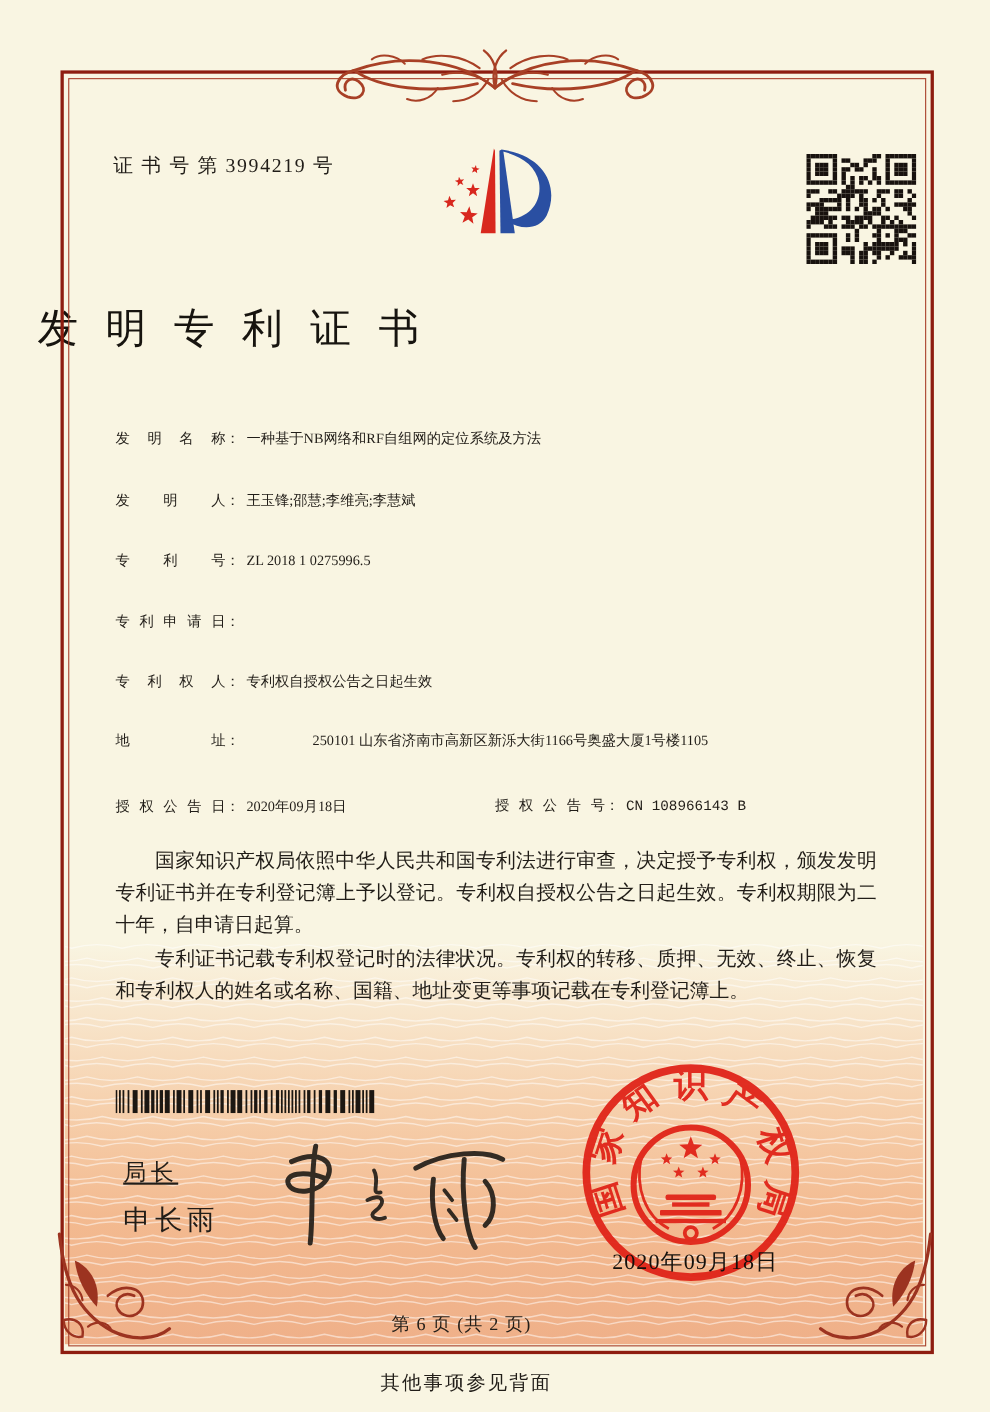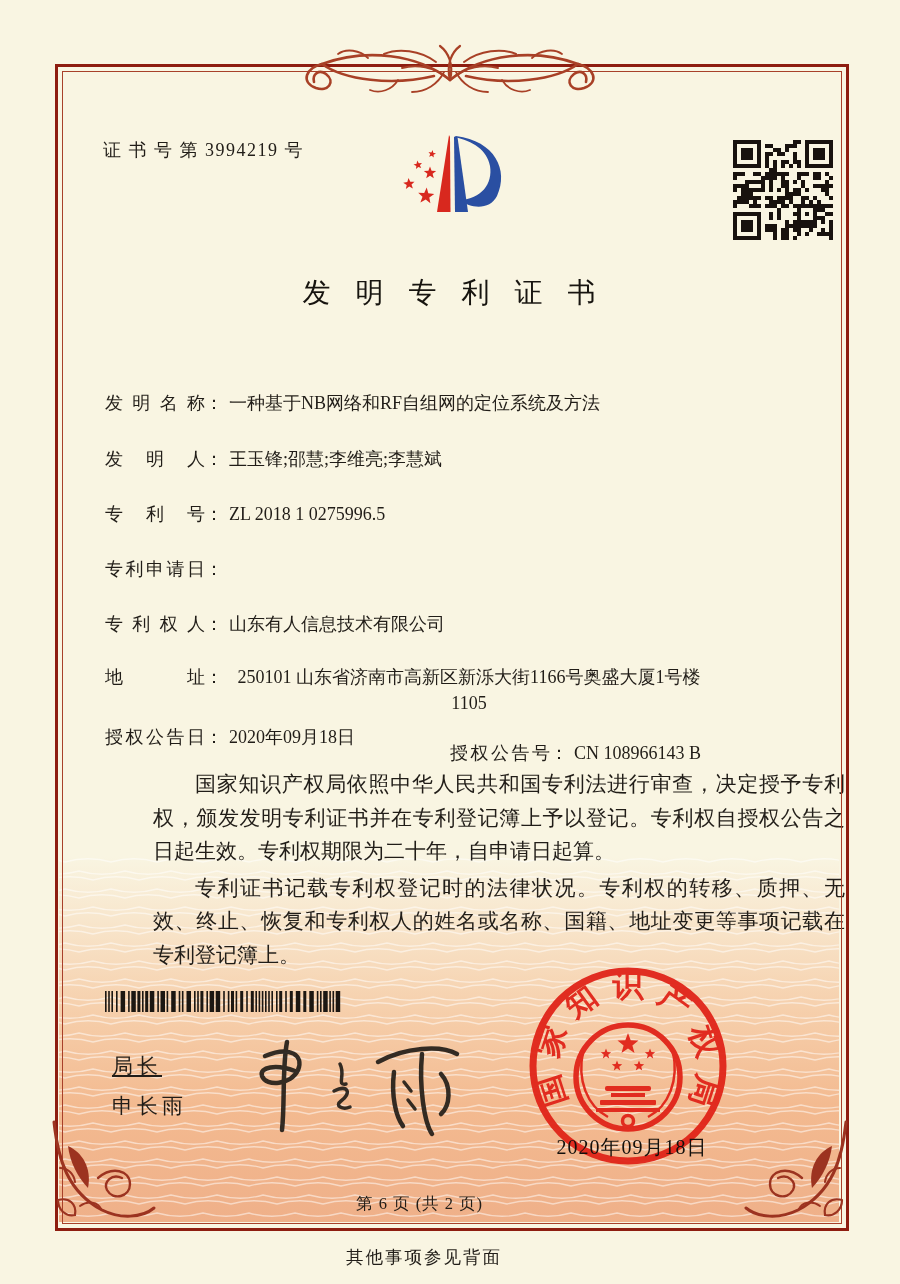--- a/index.html
+++ b/index.html
@@ -19,39 +19,39 @@
       #f3ba90 68%,
       #efb089 100%);
     overflow:hidden;}
   .frame-outer{left:55px;top:64px;width:788px;height:1161px;
     border:3.5px solid #8e1d10;z-index:3;pointer-events:none;}
   .frame-inner{position:absolute;inset:4px;border:1.5px solid #a8402a;}
   
   .cert-no{left:103px;top:138px;font-size:18px;letter-spacing:1.5px;z-index:2;}
   .logo{left:383px;top:116px;z-index:2;}
   .qr{left:733px;top:140px;z-index:2;}
-  .title{left:0;right:0;top:274px;text-align:center;font-size:28px;
-    letter-spacing:25px;padding-left:23px;font-weight:400;z-index:2;color:#17140f;}
+  .title{left:0;right:0;top:274px;font-size:37px;
+    letter-spacing:25px;padding-left:34px;font-weight:400;z-index:2;color:#17140f;}
   
   .frow{left:105px;width:700px;display:flex;align-items:flex-start;
-    font-size:18px;line-height:1.45;z-index:2;}
+    font-size:13px;line-height:1.45;z-index:2;}
   .flabel{display:inline-block;width:100px;text-align:justify;
     text-align-last:justify;flex:0 0 100px;}
   .fcolon{flex:0 0 auto;margin-right:6px;}
   .fvalue{flex:1 1 auto;}
   .fvalue.addr{max-width:480px;text-align:center;}
   .fgroup{display:flex;justify-content:flex-end;}
-  .fgroup.right{position:absolute;left:345px;top:16px;}
-  .paras{left:105px;width:692px;top:768px;font-size:21px;line-height:1.6;
-    text-align:justify;z-index:2;margin-left:48px;}
+  .fgroup.right{position:absolute;left:345px;top:0;font-family:Liberation Mono, monospace;}
+  .paras{left:105px;width:692px;top:768px;font-size:18px;line-height:1.6;
+    text-align:justify;z-index:2;}
   .paras p{margin:0 0 3px 0;text-indent:2em;}
   
   .barcode{left:105px;top:991px;z-index:2;}
   .director-title{left:112px;top:1052px;font-size:21px;letter-spacing:4px;z-index:2;text-decoration:underline;}
-  .director-name{left:112px;top:1092px;font-size:21px;letter-spacing:4px;z-index:2;}
+  .director-name{left:112px;top:1092px;font-size:25px;letter-spacing:4px;z-index:2;}
   .signature{left:245px;top:1026px;z-index:2;}
   .seal{left:508px;top:940px;z-index:2;}
   .seal-char{font-size:31px;font-weight:700;fill:#e02318;text-anchor:middle;
     font-family:"Liberation Serif","DejaVu Serif",serif;}
   .seal-date{left:542px;top:1134px;width:180px;text-align:center;font-size:20px;
     letter-spacing:1px;color:#13100c;z-index:2;}
   .page-info{left:356px;top:1193px;font-size:16.5px;letter-spacing:1px;z-index:2;}
   .back-note{left:346px;top:1245px;font-size:17.5px;letter-spacing:2px;z-index:2;}
   .ornament{z-index:4;pointer-events:none;}
   .flourish{left:248px;top:28px;z-index:4;pointer-events:none;}
@@ -455,21 +455,21 @@
     <span class="fcolon">：</span>
   <span class="fvalue">ZL 2018 1 0275996.5</span>
 </div>
 <div class="abs frow" style="top:556px">
   <span class="flabel">专利申请日</span>
     <span class="fcolon">：</span>
 </div>
 <div class="abs frow" style="top:611px">
   <span class="flabel">专利权人</span>
     <span class="fcolon">：</span>
-  <span class="fvalue">山东有人信息技术有限公司</span>
+  <span class="fvalue">专利权自授权公告之日起生效</span>
 </div>
 <div class="abs frow" style="top:664px">
   <span class="flabel">地址</span>
     <span class="fcolon">：</span>
   <span class="fvalue addr">250101 山东省济南市高新区新泺大街1166号奥盛大厦1号楼1105</span>
 </div>
 <div class="abs frow" style="top:724px;position:absolute">
   <span class="fgroup">
     <span class="flabel">授权公告日</span>
       <span class="fcolon">：</span>

